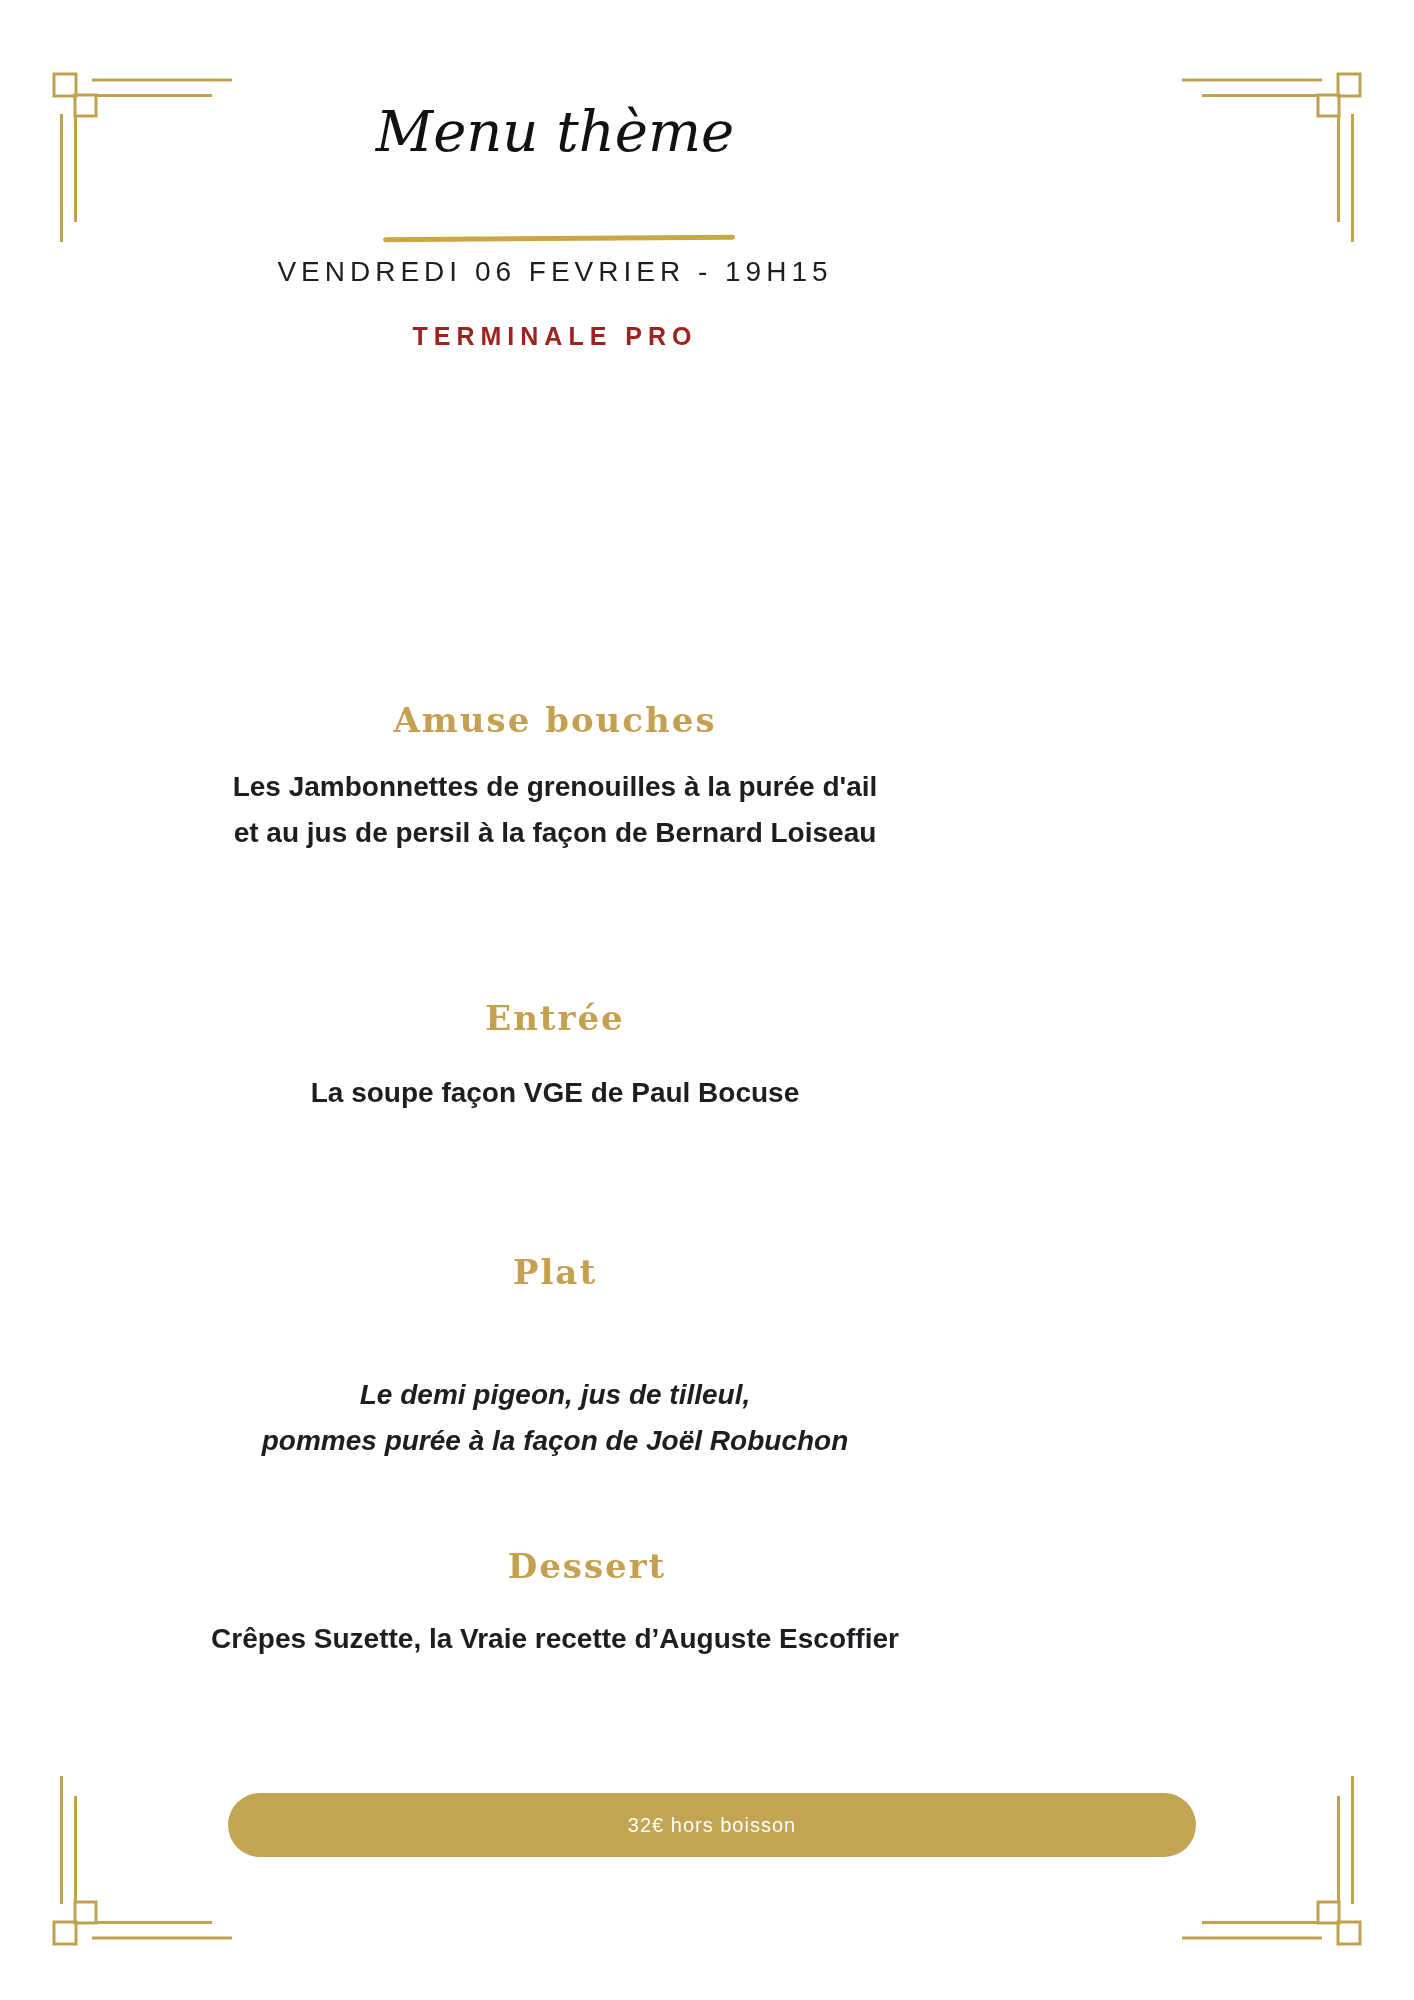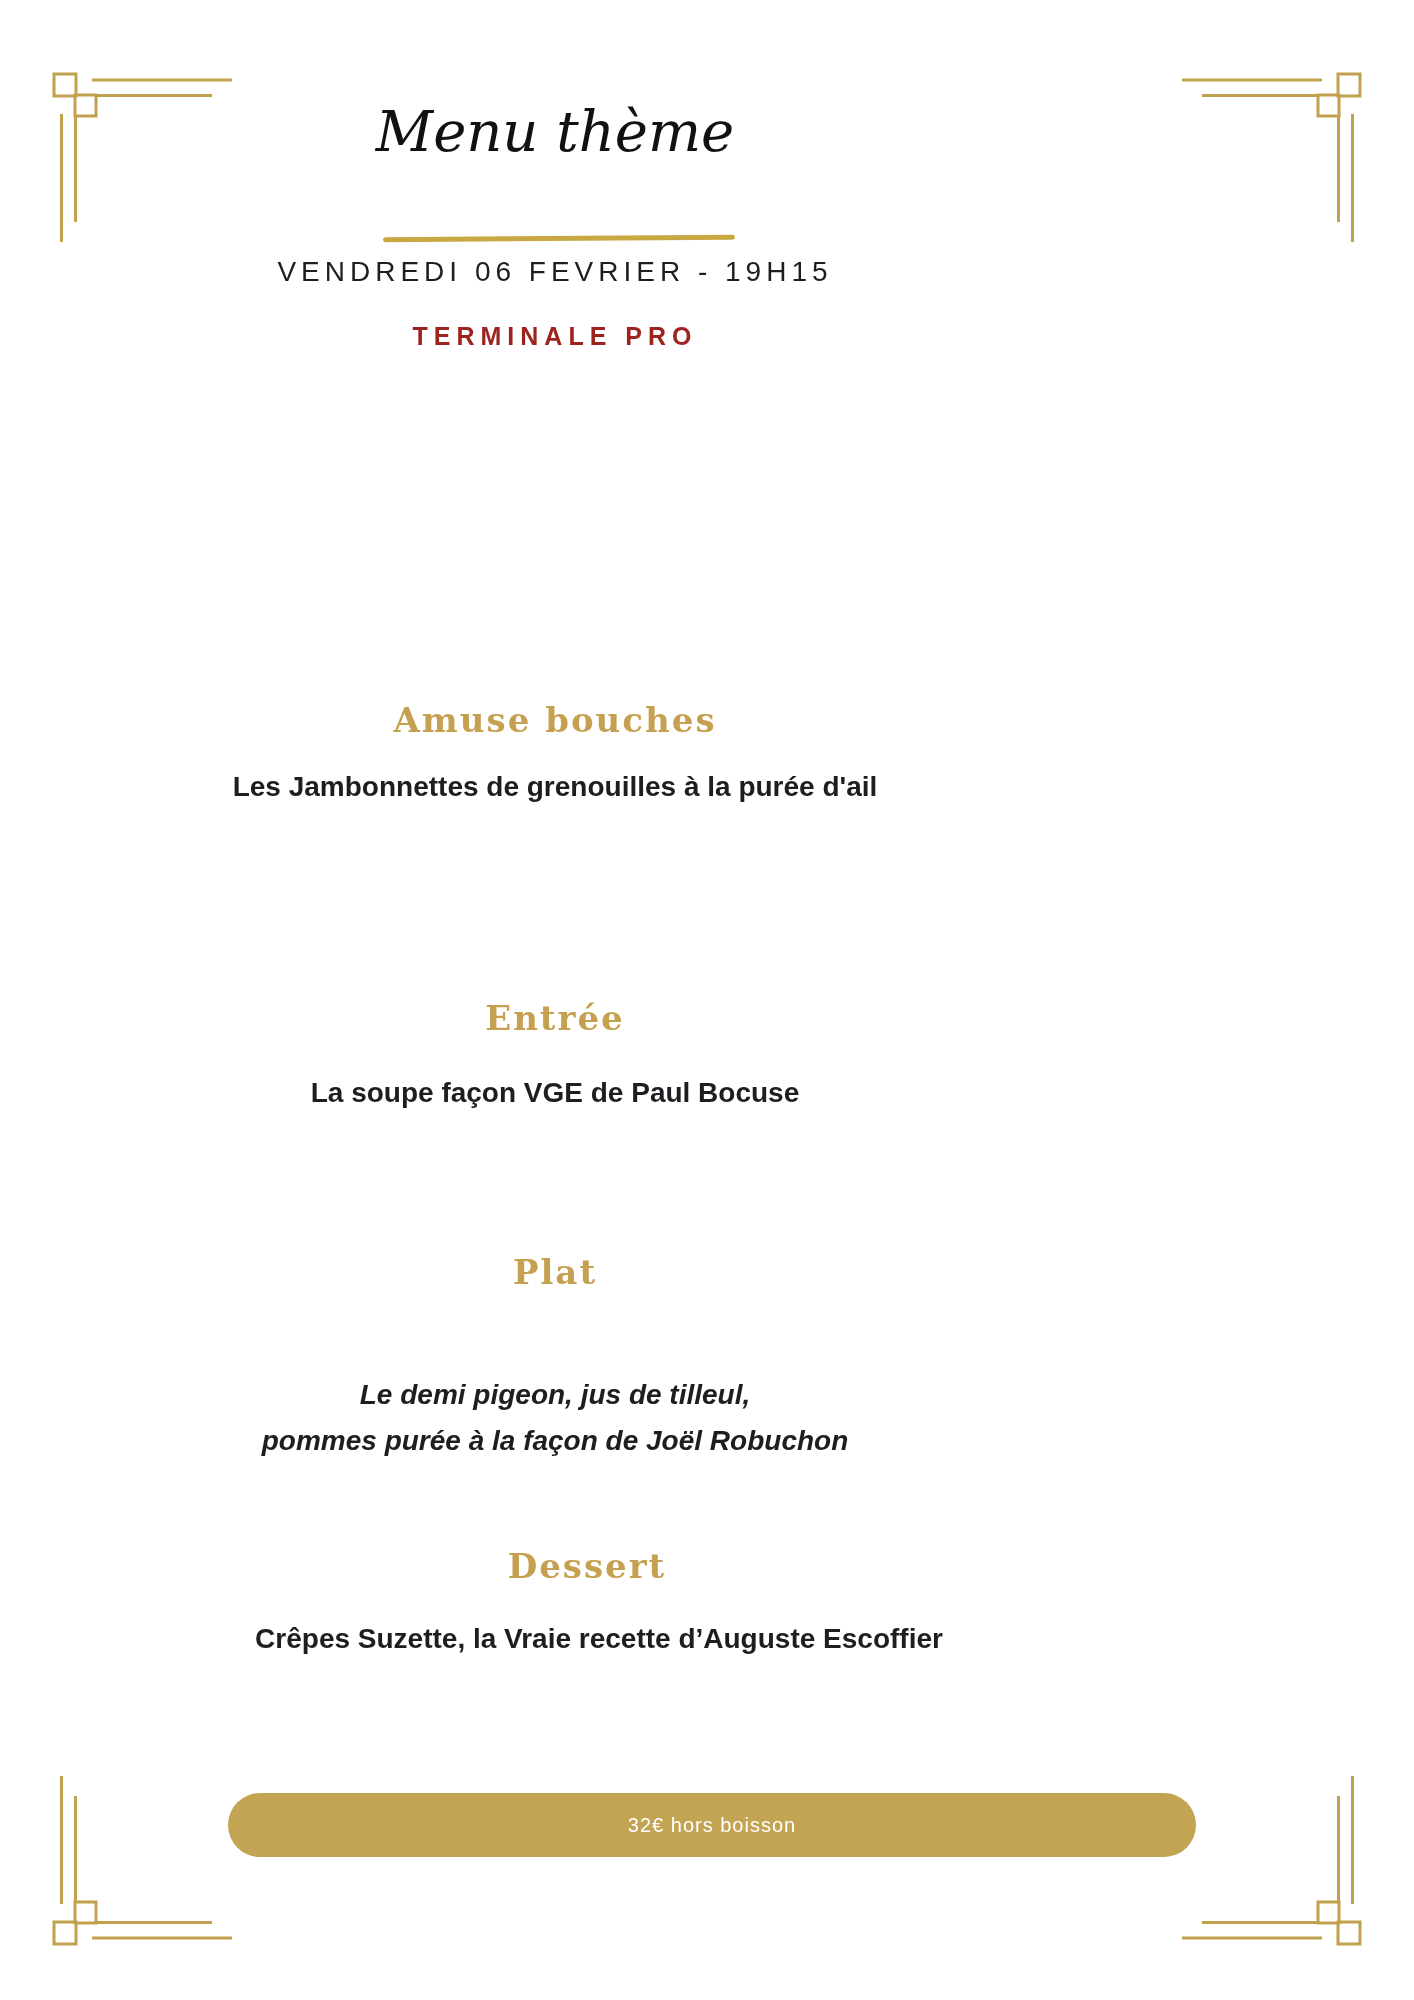--- a/index.html
+++ b/index.html
@@ -66,21 +66,21 @@
   }
   .section-items{
     font-size:28px;
     font-weight:bold;
     line-height:46px;
     color:var(--text-dark,#1E1E22);
   }
   .sh-1{top:700px;} .si-1{top:764px;}
   .sh-2{top:998px;} .si-2{top:1070px;}
   .sh-3{top:1252px;} .si-3{top:1372px;font-style:italic;}
-  .sh-4{top:1546px;padding-left:32px;} .si-4{top:1616px;padding-left:44px;}
+  .sh-4{top:1546px;padding-left:32px;} .si-4{top:1616px;}
   
   .price-pill{
     position:absolute;
     left:228px;top:1793px;
     width:968px;height:64px;
     border-radius:32px;
     background:var(--gold-pill,#C3A452);
     color:#ffffff;
     font-size:20px;
     letter-spacing:1px;
@@ -130,20 +130,21 @@
     <div>Menu thème</div>
   </div>
   <div class="title-underline"></div>
 
   <div class="col date-line">VENDREDI 06 FEVRIER - 19H15</div>
   <div class="col class-line">TERMINALE PRO</div>
 
   <div class="col section-heading sh-1">Amuse bouches</div>
   <div class="col section-items si-1">
     <div>Les Jambonnettes de grenouilles à la purée d'ail</div>
+    <div>et au jus de persil à la façon de Bernard Loiseau</div>
   </div>
 
   <div class="col section-heading sh-2">Entrée</div>
   <div class="col section-items si-2">
     <div>La soupe façon VGE de Paul Bocuse</div>
   </div>
 
   <div class="col section-heading sh-3">Plat</div>
   <div class="col section-items si-3">
     <div>Le demi pigeon, jus de tilleul,</div>

